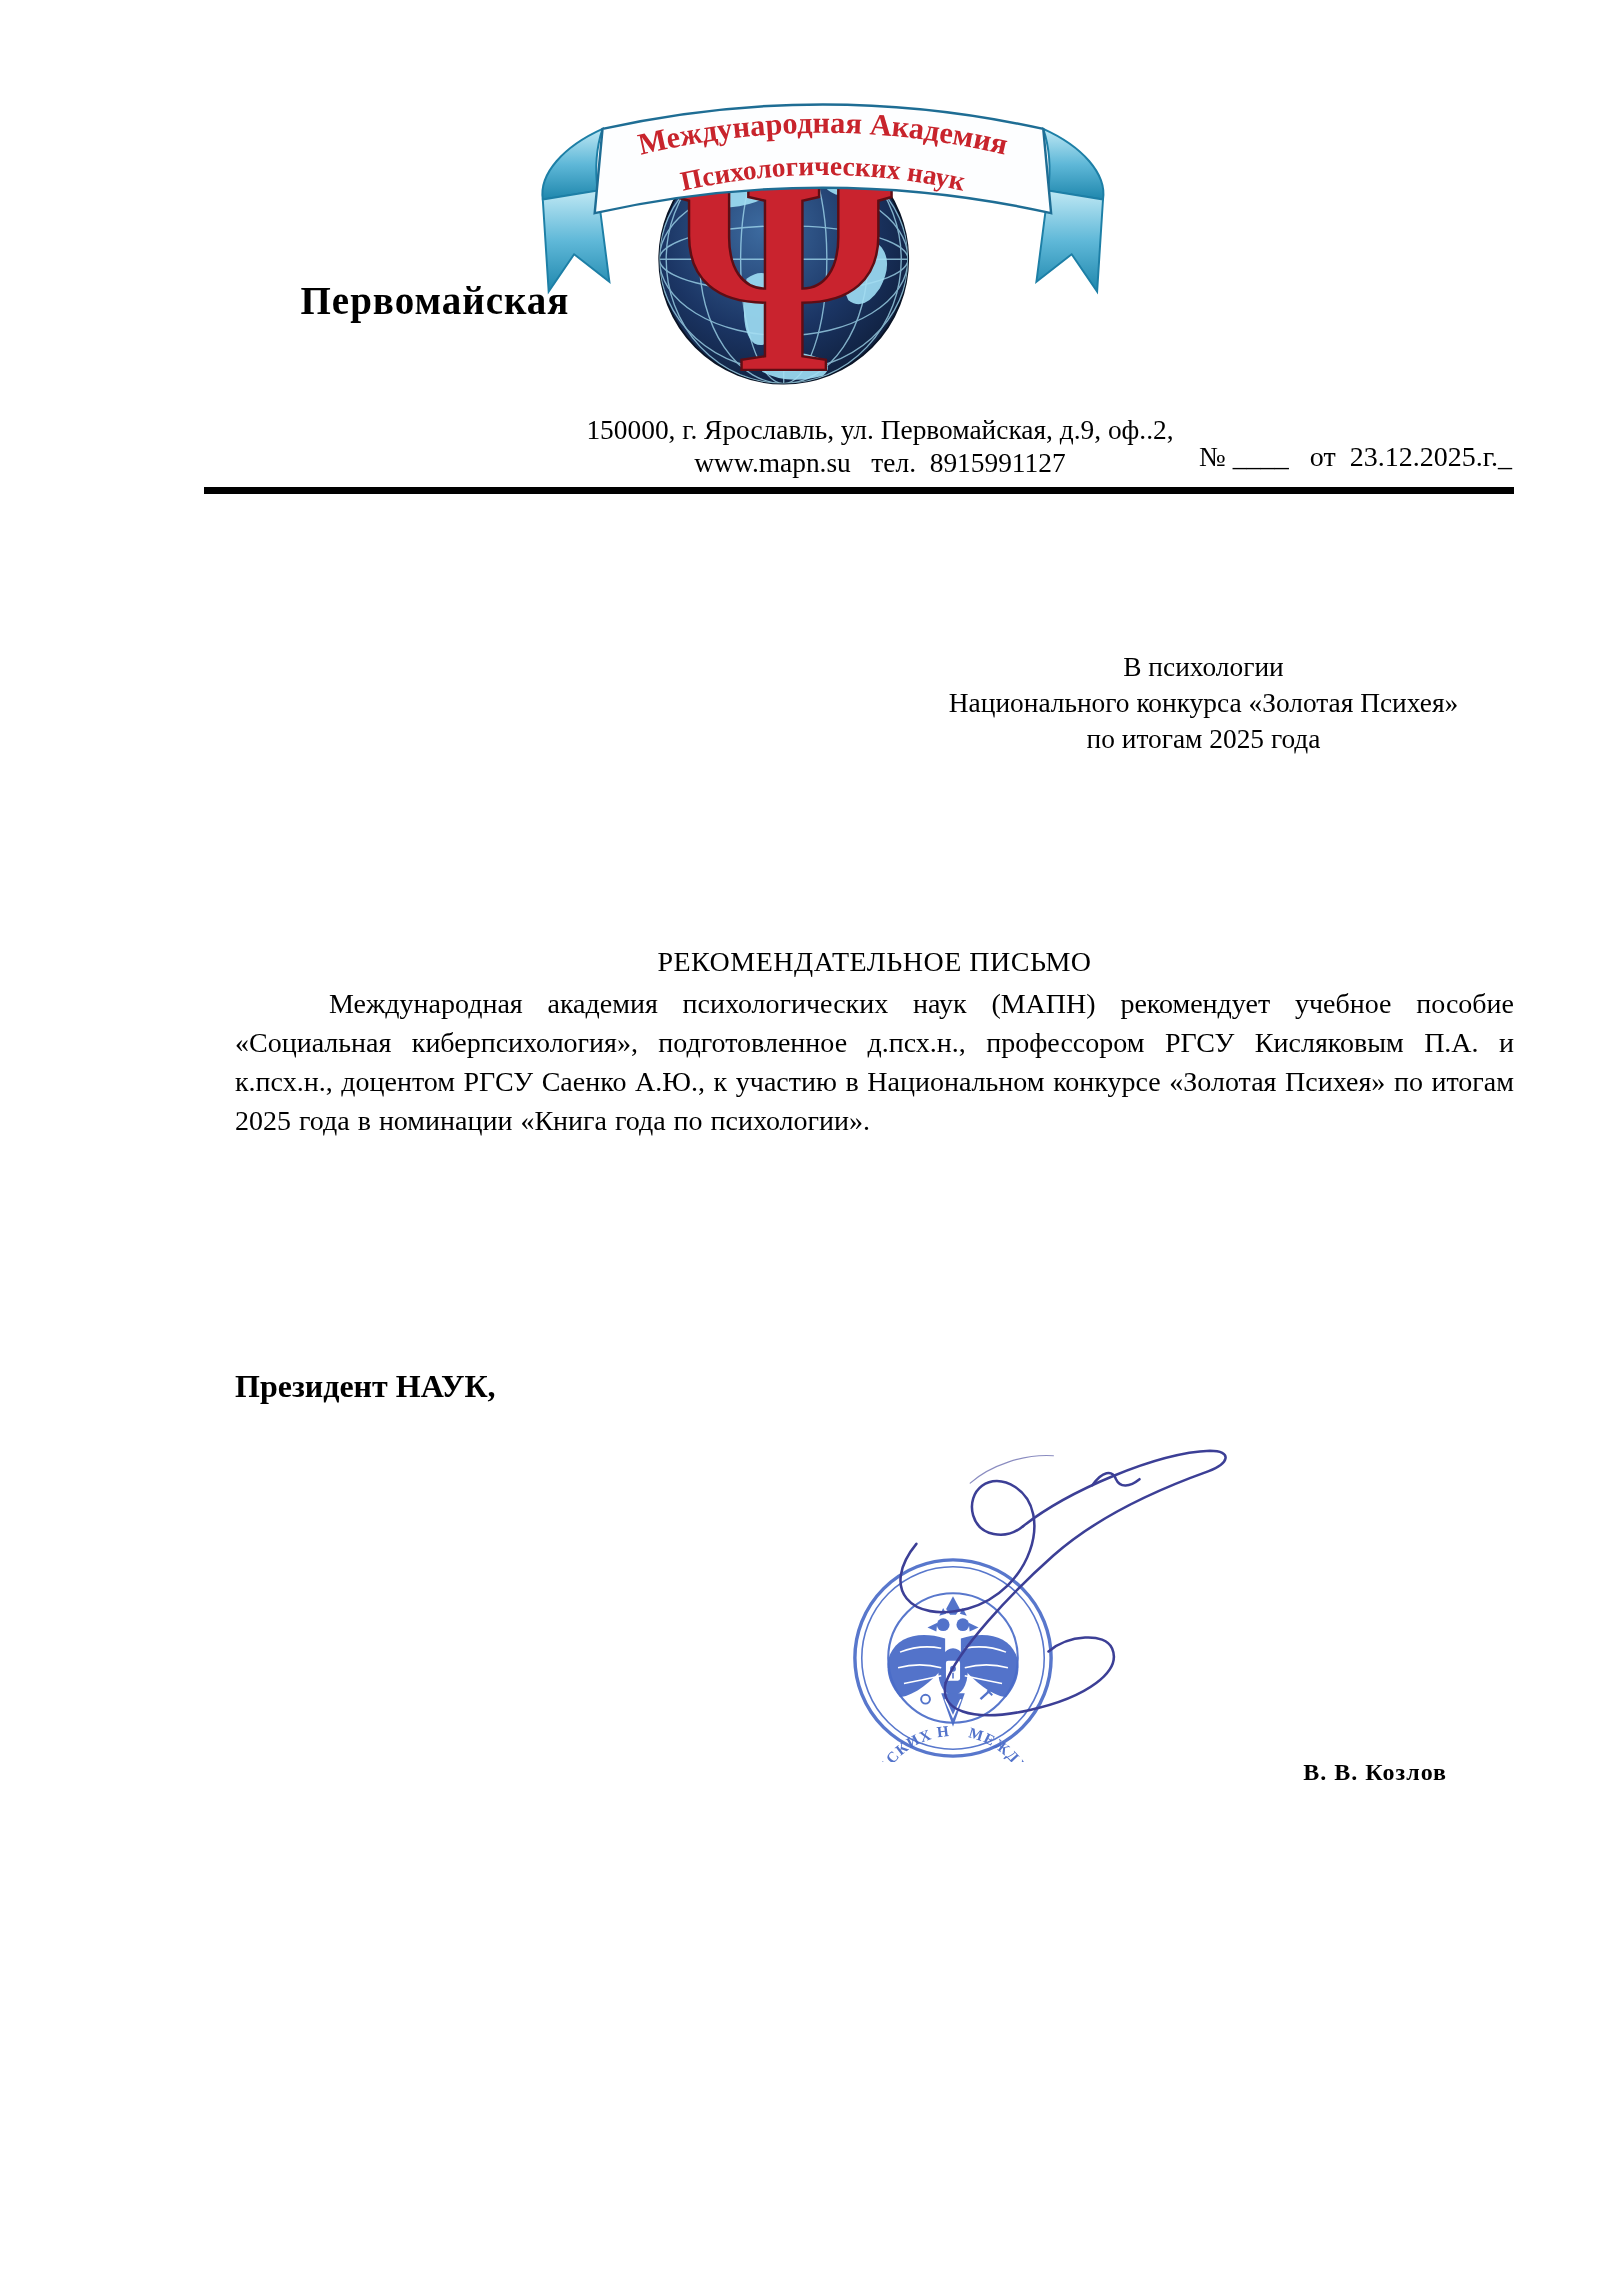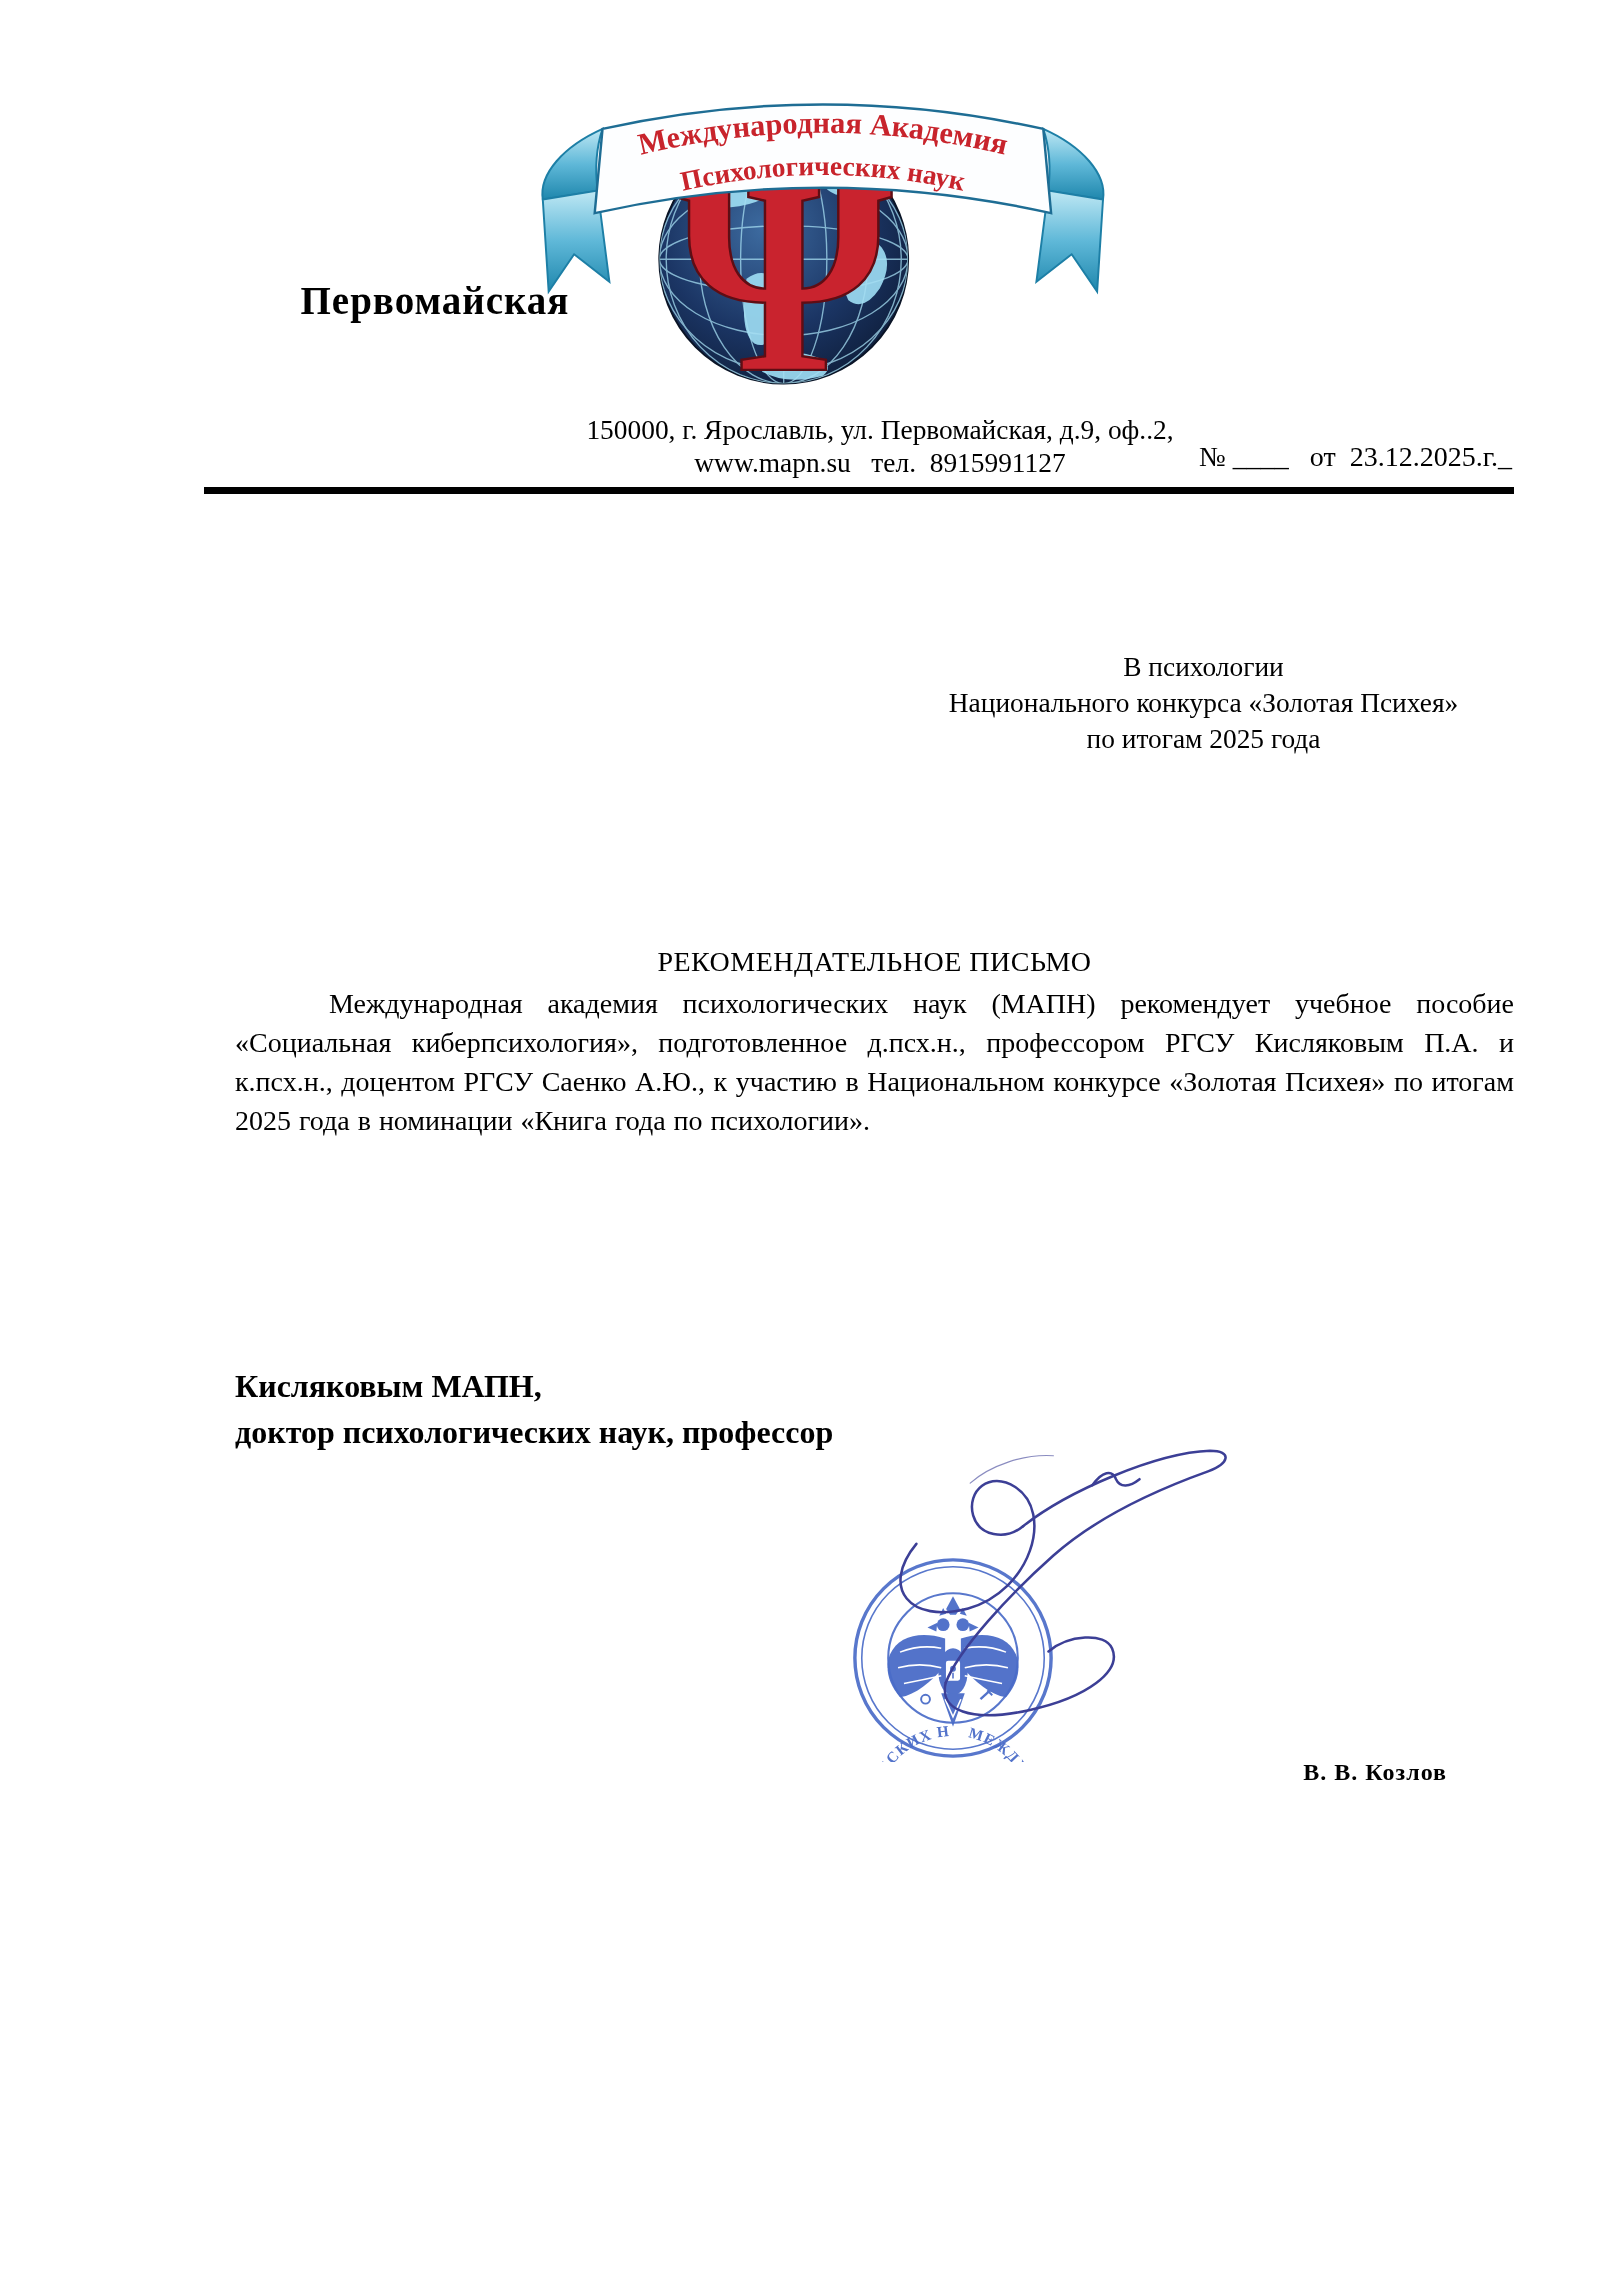--- a/index.html
+++ b/index.html
@@ -104,22 +104,21 @@
     <div>В психологии</div>
     <div>Национального конкурса «Золотая Психея»</div>
     <div>по итогам 2025 года</div>
   </div>
 
   <div class="doc-title">РЕКОМЕНДАТЕЛЬНОЕ ПИСЬМО</div>
 
   <div class="body-par">Международная академия психологических наук (МАПН) рекомендует учебное пособие «Социальная киберпсихология», подготовленное д.псх.н., профессором РГСУ Кисляковым П.А. и к.псх.н., доцентом РГСУ Саенко А.Ю., к участию в Национальном конкурсе «Золотая Психея» по итогам 2025 года в номинации «Книга года по психологии».</div>
 
   <div class="sig-block">
-    <div>Кисляковым МАПН,</div>
-    <div>доктор психологических наук, профессор</div>
+    <div>Президент НАУК,</div>
   </div>
 
   <svg class="abs" style="left:849px;top:1554px;" width="208" height="208" viewBox="0 0 212 212">
     <g stroke="#4a6cc8" fill="none" opacity="0.92">
       <circle cx="106" cy="106" r="100" stroke-width="3.5"></circle>
       <circle cx="106" cy="106" r="93" stroke-width="1.6"></circle>
       <circle cx="106" cy="106" r="66" stroke-width="2.2"></circle>
     </g>
     <path id="ringPath" d="M 106,185.5 A 79.5,79.5 0 1 1 105.9,185.5" fill="none"></path>
     <text font-size="15.5" font-weight="bold" fill="#4a6cc8" letter-spacing="1.1" opacity="0.95">

